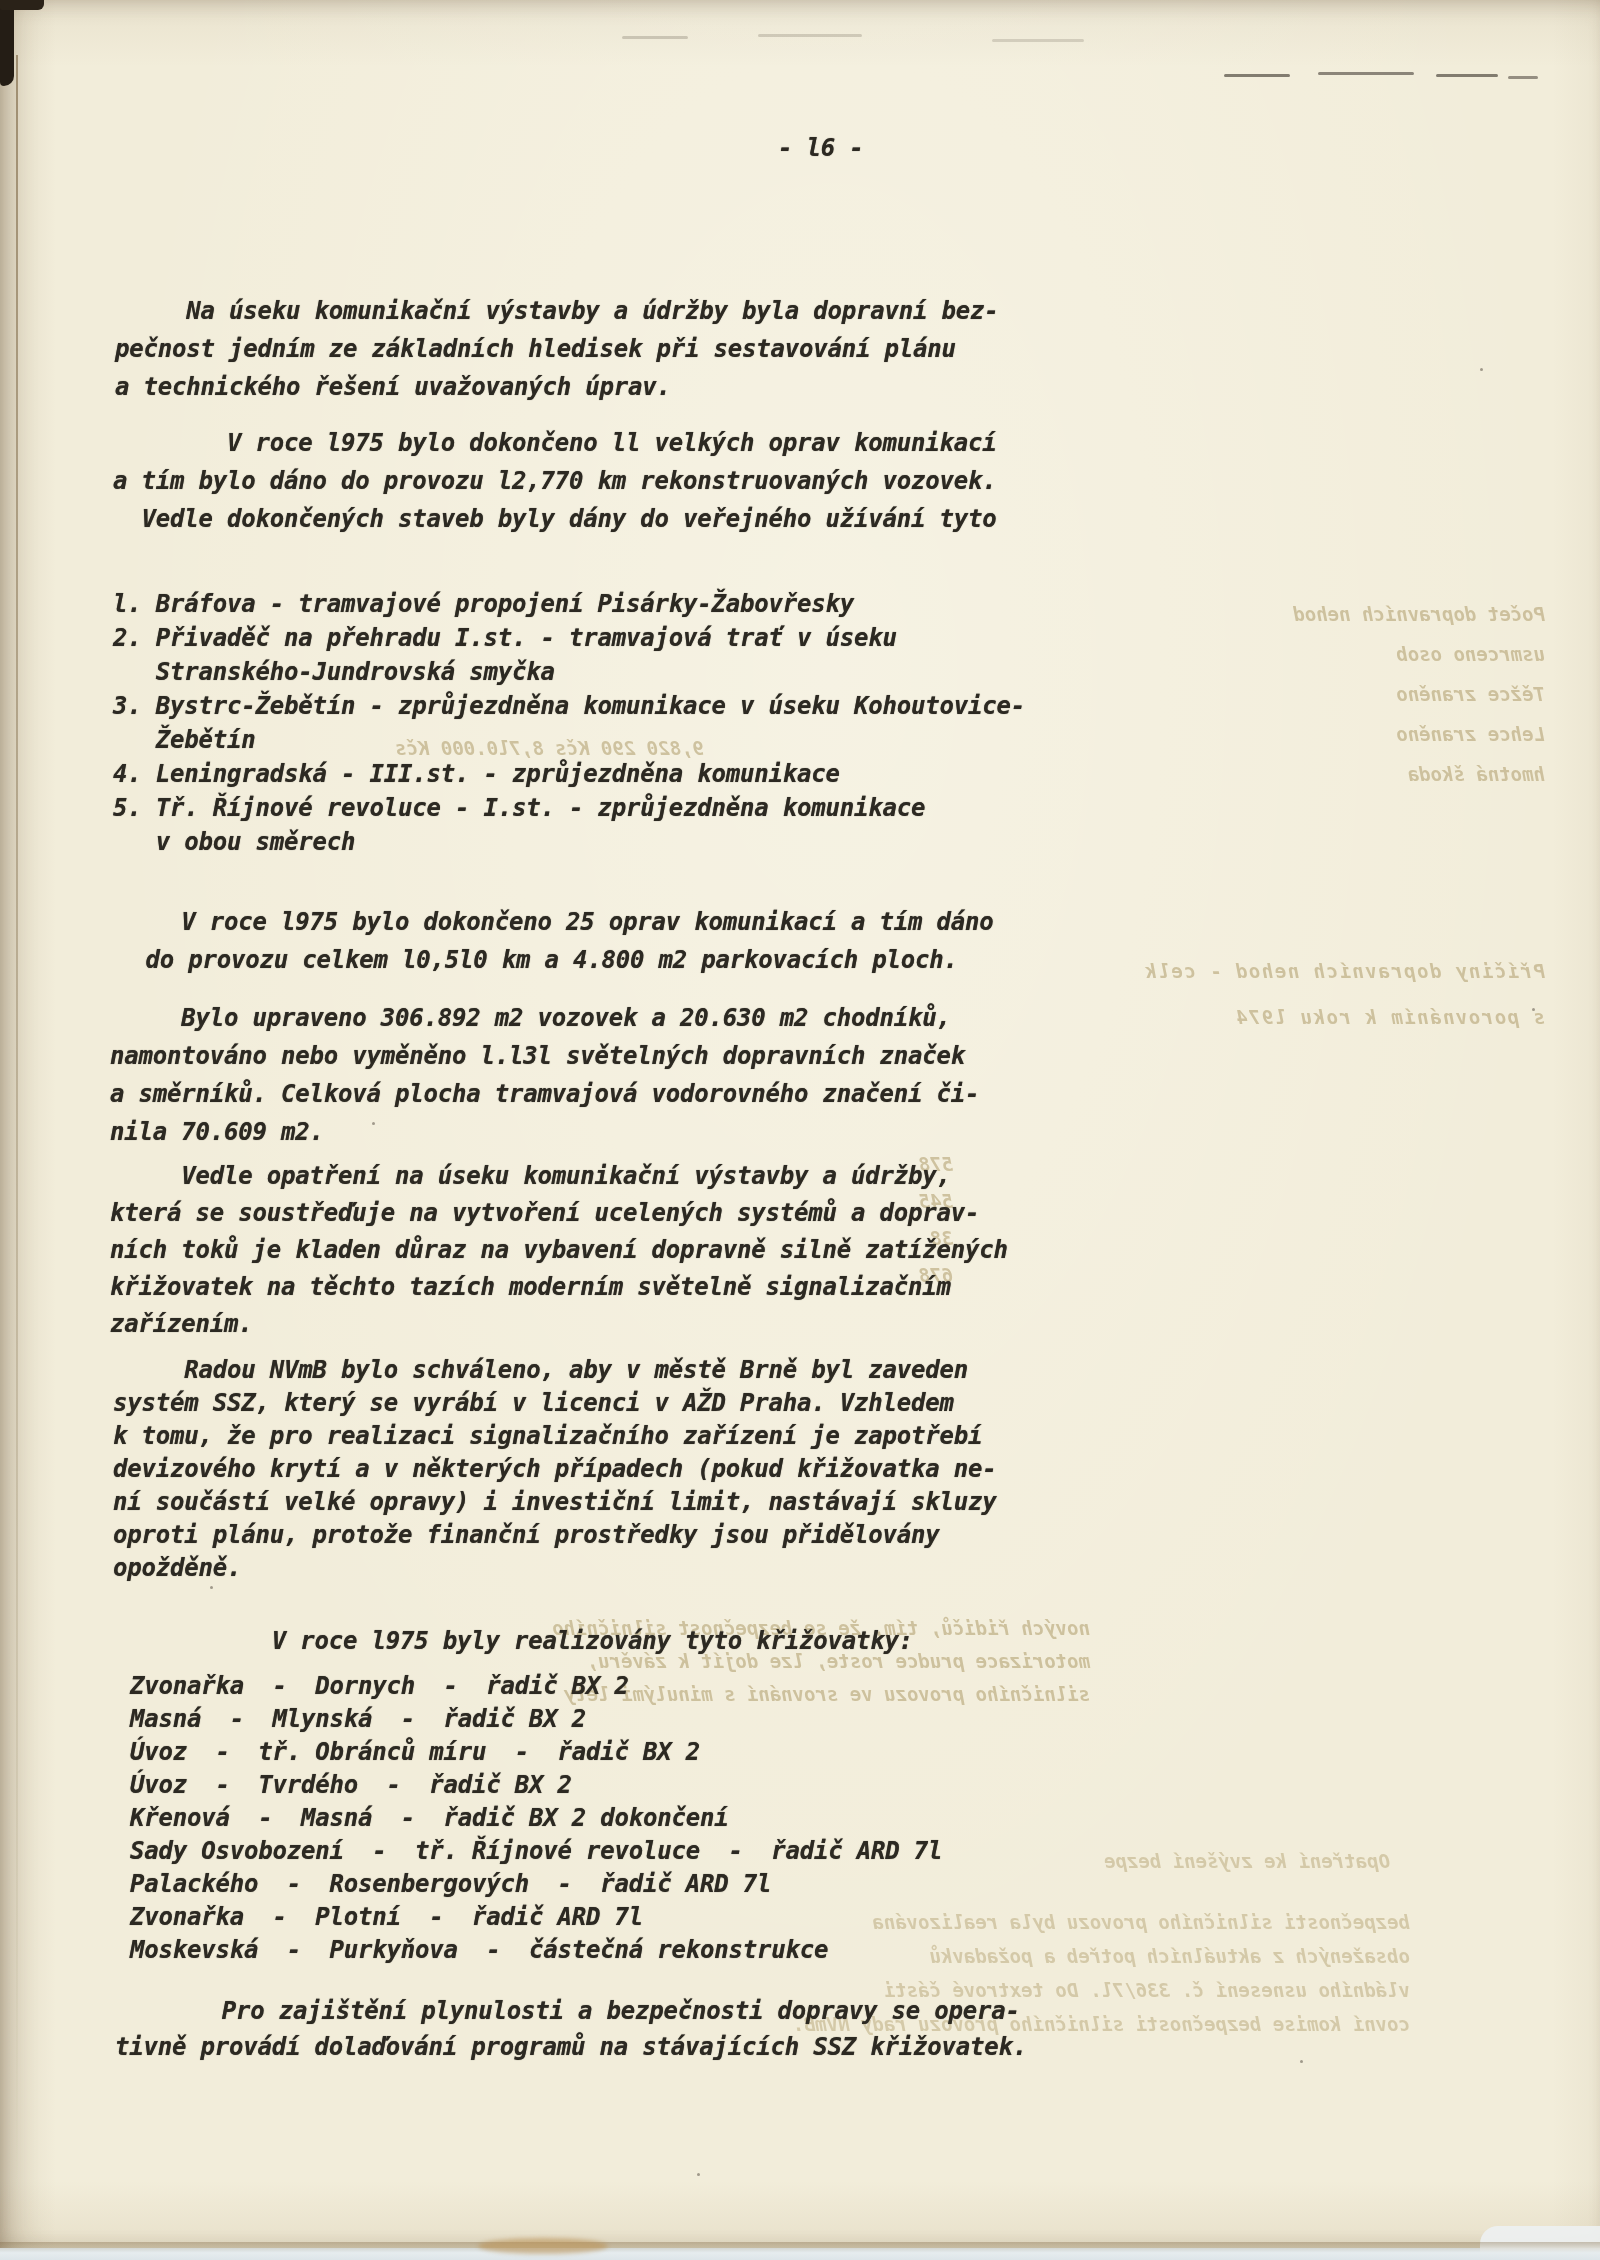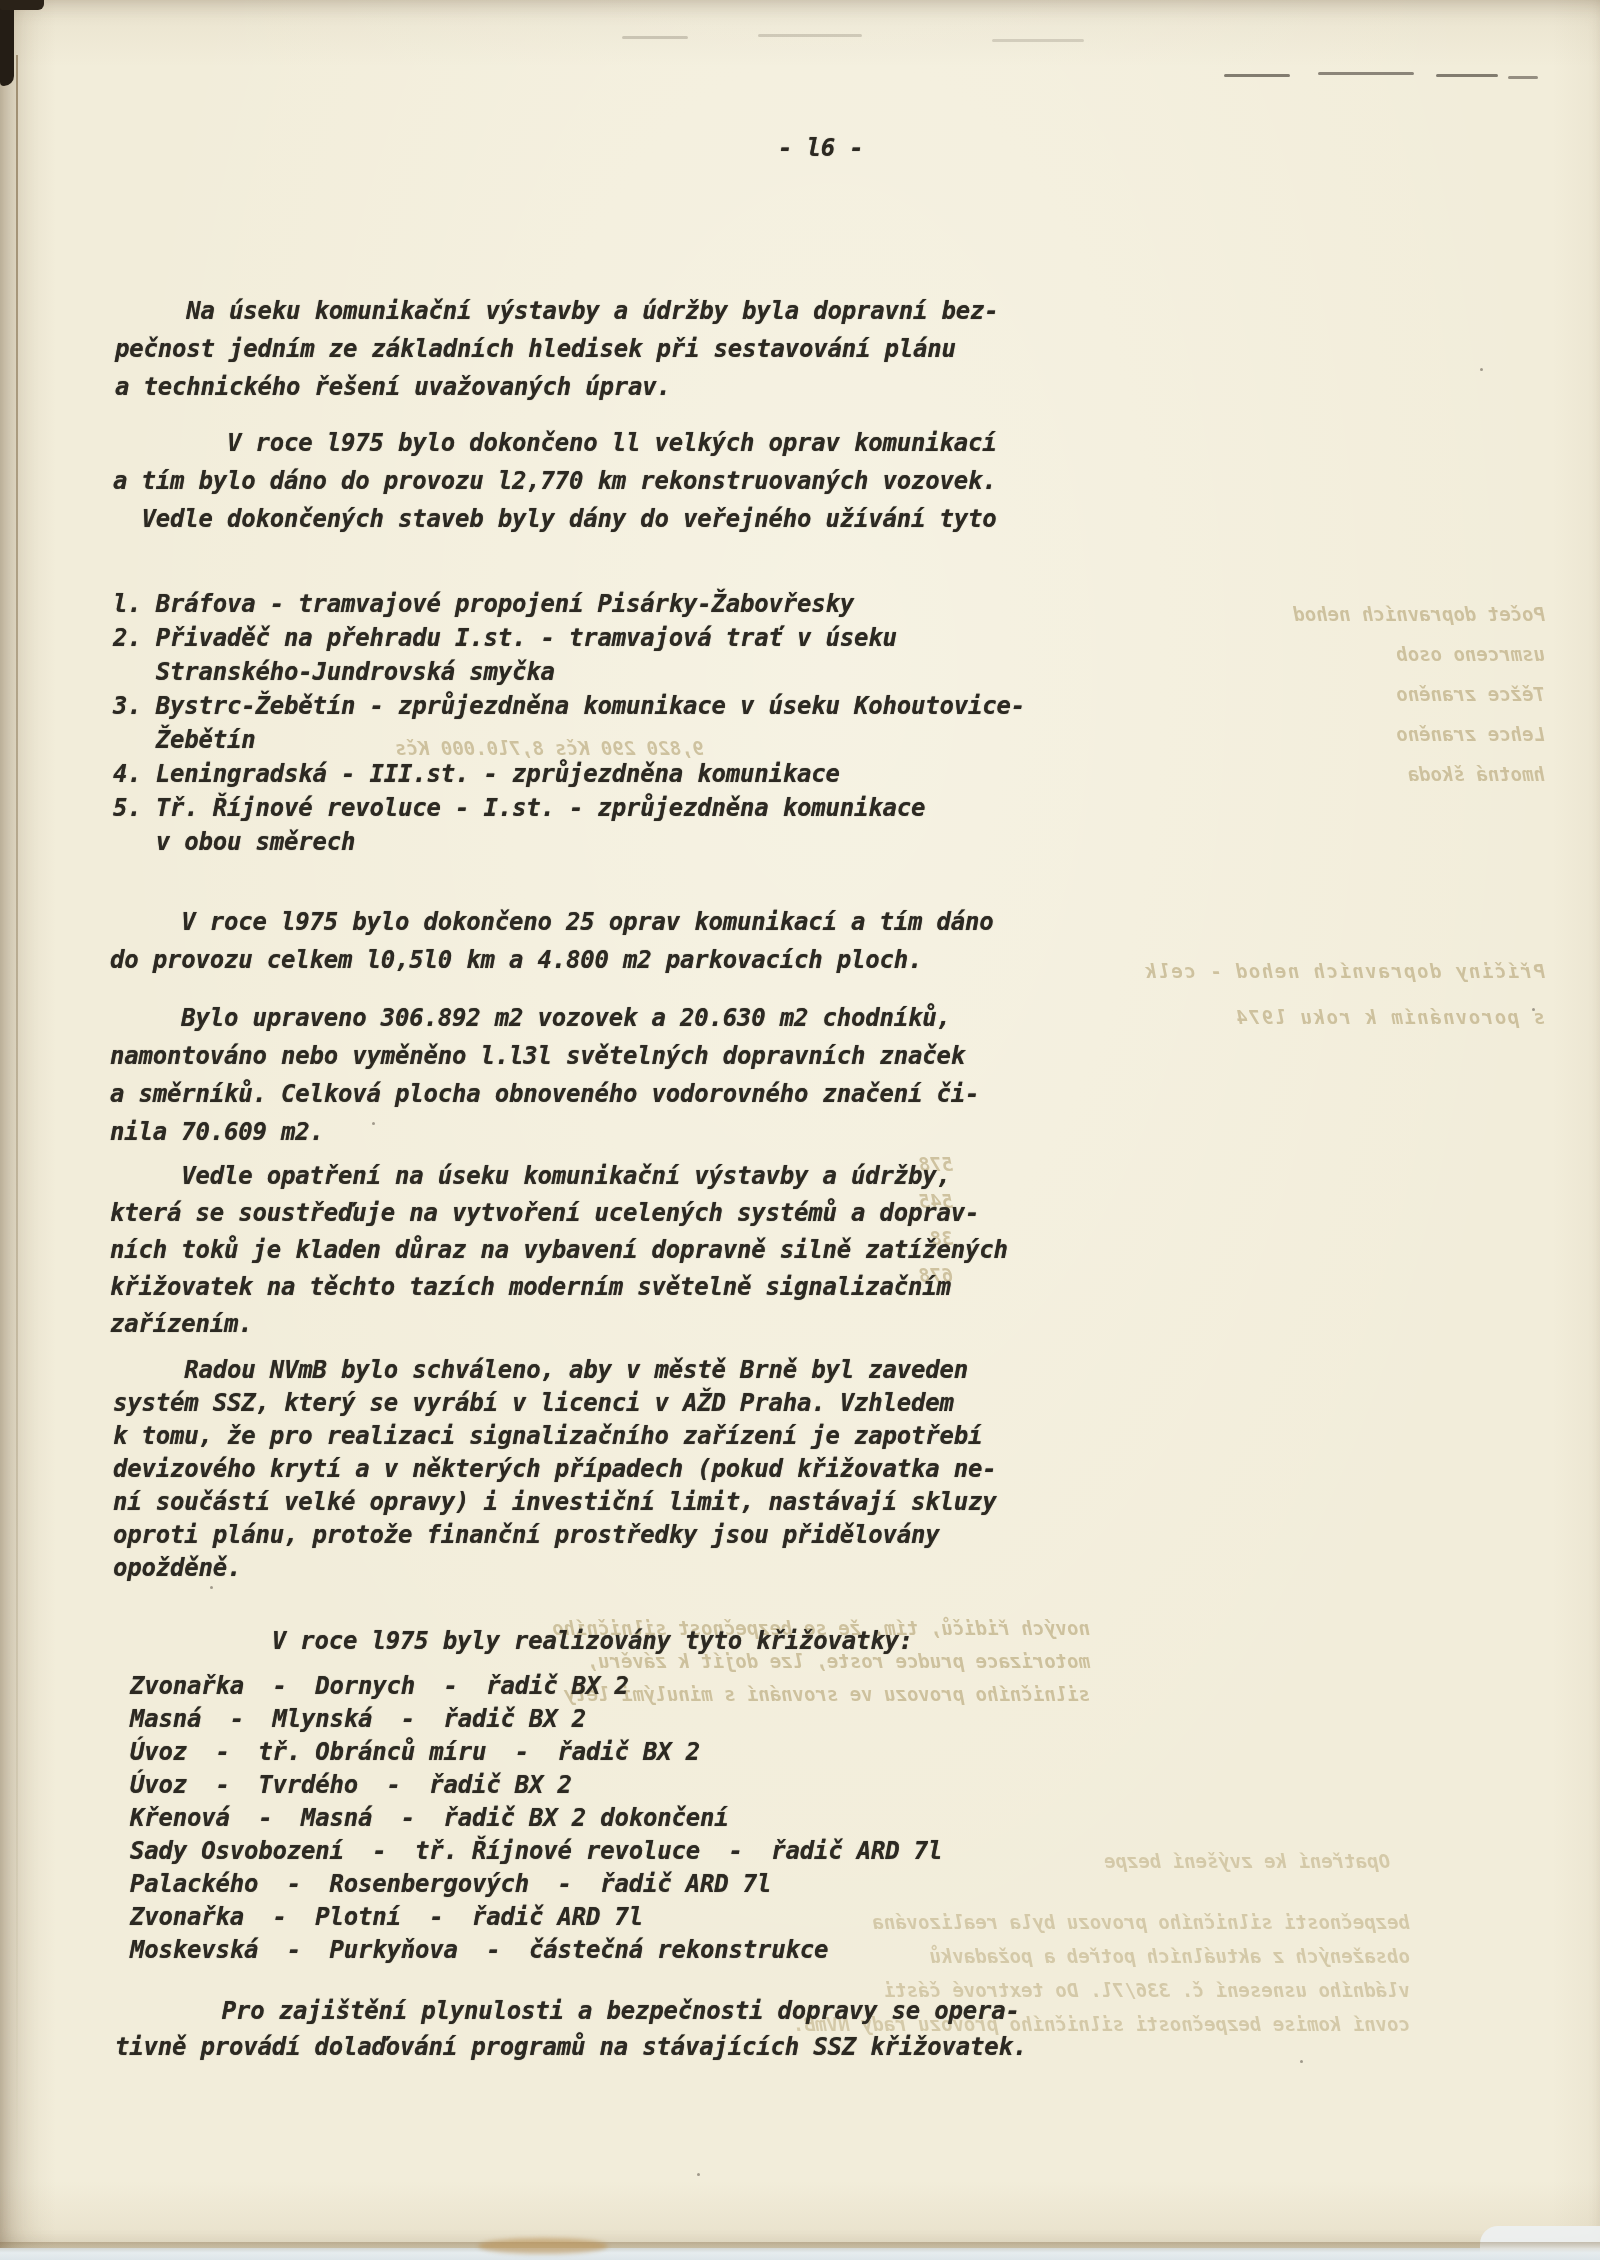--- a/index.html
+++ b/index.html
@@ -44,21 +44,21 @@
     color: #b7a678;
     transform: scaleX(-1);
     filter: blur(0.7px);
     opacity: 0.62;
     z-index: 1;
   }
   #page-number { left: 778px; top: 134px; }
   #para1  { left: 115px; top: 292px;  line-height: 38px; }
   #para2  { left: 113px; top: 424px;  line-height: 38px; text-align: right; }
   #list1  { left: 113px; top: 587px;  line-height: 34px; }
-  #para3  { left: 110px; top: 903px;  line-height: 38px; }
+  #para3  { left: 110px; top: 903px;  line-height: 38px; text-align: center; }
   #para4  { left: 110px; top: 999px;  line-height: 38px; }
   #para5  { left: 110px; top: 1158px; line-height: 37px; }
   #para6  { left: 113px; top: 1354px; line-height: 33px; }
   #intersections-heading { left: 115px; top: 1627px; }
   #list2  { left: 130px; top: 1670px; line-height: 33px; }
   #para7  { left: 115px; top: 1993px; line-height: 36px; text-align: center; }
 
   #ghostA { left: 1280px; top: 594px;  line-height: 40px; width: 265px; }
   #ghostB { left: 395px;  top: 737px; }
   #ghostC { left: 1085px; top: 948px;  line-height: 46px; width: 460px; letter-spacing: 1.5px; }
@@ -113,21 +113,21 @@
   <div class="t" id="page-number">- l6 -</div>
 
   <div class="t" id="para1"><div>     Na úseku komunikační výstavby a údržby byla dopravní bez-</div><div>pečnost jedním ze základních hledisek při sestavování plánu</div><div>a technického řešení uvažovaných úprav.</div></div>
 
   <div class="t" id="para2"><div>     V roce l975 bylo dokončeno ll velkých oprav komunikací</div><div>a tím bylo dáno do provozu l2,770 km rekonstruovaných vozovek.</div><div>Vedle dokončených staveb byly dány do veřejného užívání tyto</div></div>
 
   <div class="t" id="list1"><div>l. Bráfova - tramvajové propojení Pisárky-Žabovřesky</div><div>2. Přivaděč na přehradu I.st. - tramvajová trať v úseku</div><div>   Stranského-Jundrovská smyčka</div><div>3. Bystrc-Žebětín - zprůjezdněna komunikace v úseku Kohoutovice-</div><div>   Žebětín</div><div>4. Leningradská - III.st. - zprůjezdněna komunikace</div><div>5. Tř. Říjnové revoluce - I.st. - zprůjezdněna komunikace</div><div>   v obou směrech</div></div>
 
   <div class="t" id="para3"><div>     V roce l975 bylo dokončeno 25 oprav komunikací a tím dáno</div><div>do provozu celkem l0,5l0 km a 4.800 m2 parkovacích ploch.</div></div>
 
-  <div class="t" id="para4"><div>     Bylo upraveno 306.892 m2 vozovek a 20.630 m2 chodníků,</div><div>namontováno nebo vyměněno l.l3l světelných dopravních značek</div><div>a směrníků. Celková plocha obnoveného vodorovného značení či-</div><div>nila 70.609 m2.</div></div>
+  <div class="t" id="para4"><div>     Bylo upraveno 306.892 m2 vozovek a 20.630 m2 chodníků,</div><div>namontováno nebo vyměněno l.l3l světelných dopravních značek</div><div>a směrníků. Celková plocha tramvajová vodorovného značení či-</div><div>nila 70.609 m2.</div></div>
 
   <div class="t" id="para5"><div>     Vedle opatření na úseku komunikační výstavby a údržby,</div><div>která se soustřeďuje na vytvoření ucelených systémů a doprav-</div><div>ních toků je kladen důraz na vybavení dopravně silně zatížených</div><div>křižovatek na těchto tazích moderním světelně signalizačním</div><div>zařízením.</div></div>
 
   <div class="t" id="para6"><div>     Radou NVmB bylo schváleno, aby v městě Brně byl zaveden</div><div>systém SSZ, který se vyrábí v licenci v AŽD Praha. Vzhledem</div><div>k tomu, že pro realizaci signalizačního zařízení je zapotřebí</div><div>devizového krytí a v některých případech (pokud křižovatka ne-</div><div>ní součástí velké opravy) i investiční limit, nastávají skluzy</div><div>oproti plánu, protože finanční prostředky jsou přidělovány</div><div>opožděně.</div></div>
 
   <div class="t" id="intersections-heading">           V roce l975 byly realizovány tyto křižovatky:</div>
 
   <div class="t" id="list2"><div>Zvonařka  -  Dornych  -  řadič BX 2</div><div>Masná  -  Mlynská  -  řadič BX 2</div><div>Úvoz  -  tř. Obránců míru  -  řadič BX 2</div><div>Úvoz  -  Tvrdého  -  řadič BX 2</div><div>Křenová  -  Masná  -  řadič BX 2 dokončení</div><div>Sady Osvobození  -  tř. Říjnové revoluce  -  řadič ARD 7l</div><div>Palackého  -  Rosenbergových  -  řadič ARD 7l</div><div>Zvonařka  -  Plotní  -  řadič ARD 7l</div><div>Moskevská  -  Purkyňova  -  částečná rekonstrukce</div></div>
 
   <div class="t" id="para7"><div>       Pro zajištění plynulosti a bezpečnosti dopravy se opera-</div><div>tivně provádí dolaďování programů na stávajících SSZ křižovatek.</div></div>

